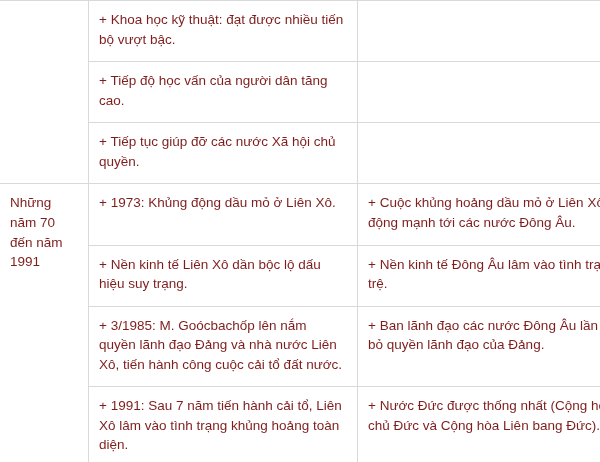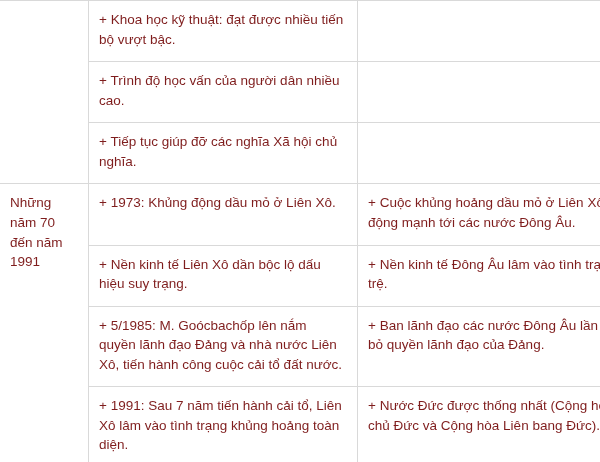--- a/index.html
+++ b/index.html
@@ -56,47 +56,47 @@
     <tr class="table-row top-edge">
       <td class="col-period" rowspan="3">
         <span class="period-text"></span>
       </td>
       <td class="col-mid">+ Khoa học kỹ thuật: đạt được nhiều tiến bộ vượt bậc.</td>
       <td class="col-right"></td>
     </tr>
 
     <tr class="table-row">
 
-      <td class="col-mid">+ Trình độ học vấn của người dân nhiều cao.</td>
+      <td class="col-mid">+ Tiếp độ học vấn của người dân tăng cao.</td>
       <td class="col-right"></td>
     </tr>
 
     <tr class="table-row">
 
-      <td class="col-mid">+ Tiếp tục giúp đỡ các nghĩa Xã hội chủ nghĩa.</td>
+      <td class="col-mid">+ Tiếp tục giúp đỡ các nước Xã hội chủ quyền.</td>
       <td class="col-right"></td>
     </tr>
 
     <tr class="table-row">
       <td class="col-period" rowspan="4">
         <span class="period-text">Những năm 70 đến năm 1991</span>
       </td>
       <td class="col-mid">+ 1973: Khủng động dầu mỏ ở Liên Xô.</td>
       <td class="col-right">+ Cuộc khủng hoảng dầu mỏ ở Liên Xô tác động mạnh tới các nước Đông Âu.</td>
     </tr>
 
     <tr class="table-row">
 
       <td class="col-mid">+ Nền kinh tế Liên Xô dần bộc lộ dấu hiệu suy trạng.</td>
       <td class="col-right">+ Nền kinh tế Đông Âu lâm vào tình trạng trì trệ.</td>
     </tr>
 
     <tr class="table-row">
 
-      <td class="col-mid">+ 5/1985: M. Goócbachốp lên nắm quyền lãnh đạo Đảng và nhà nước Liên Xô, tiến hành công cuộc cải tổ đất nước.</td>
+      <td class="col-mid">+ 3/1985: M. Goócbachốp lên nắm quyền lãnh đạo Đảng và nhà nước Liên Xô, tiến hành công cuộc cải tổ đất nước.</td>
       <td class="col-right">+ Ban lãnh đạo các nước Đông Âu lần lượt từ bỏ quyền lãnh đạo của Đảng.</td>
     </tr>
 
     <tr class="table-row">
 
       <td class="col-mid">+ 1991: Sau 7 năm tiến hành cải tổ, Liên Xô lâm vào tình trạng khủng hoảng toàn diện.</td>
       <td class="col-right">+ Nước Đức được thống nhất (Cộng hòa Dân chủ Đức và Cộng hòa Liên bang Đức).</td>
     </tr>
 
   </tbody>

